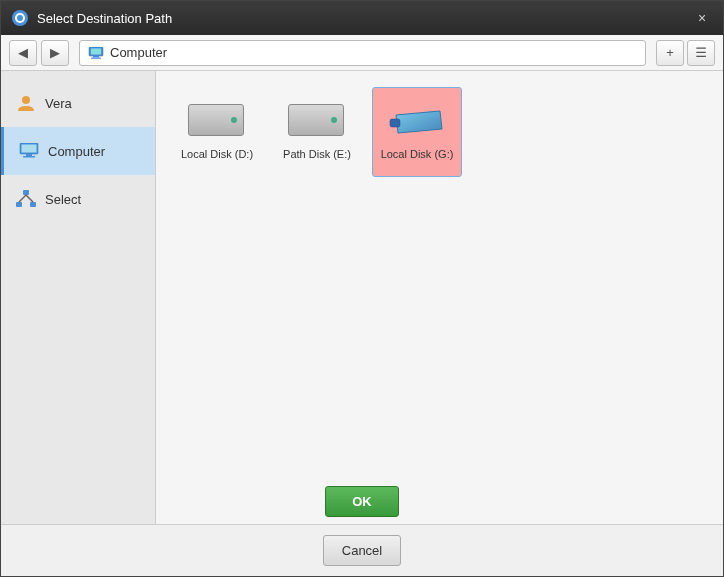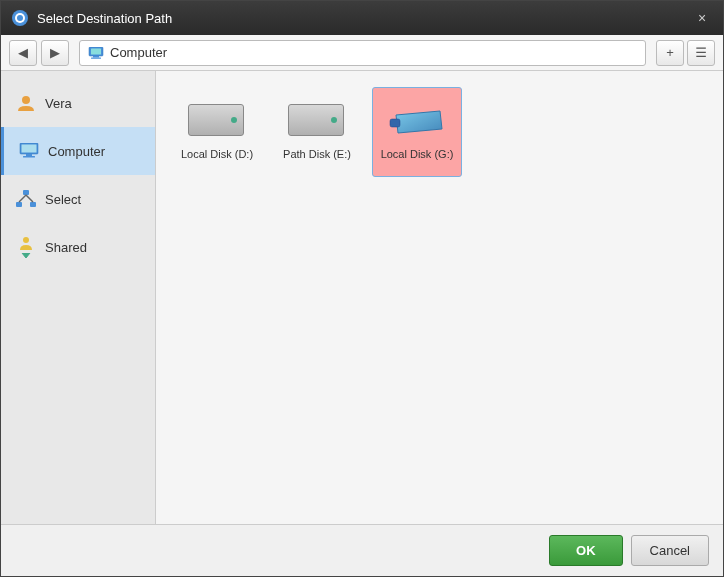--- a/index.html
+++ b/index.html
@@ -222,20 +222,21 @@
     .footer {
       background: #f0f0f0;
       border-top: 1px solid #ccc;
       display: flex;
       justify-content: flex-end;
       align-items: center;
       padding: 10px 14px;
       height: 52px;
       flex-shrink: 0;
       gap: 8px;
+      flex-direction: column;
     }
 
     .btn-ok {
       background: linear-gradient(to bottom, #5cb85c, #3a9a3a);
       color: white;
       border: 1px solid #2a7a2a;
       border-radius: 3px;
       padding: 7px 26px;
       font-size: 13px;
       cursor: pointer;
@@ -243,20 +244,21 @@
     }
 
     .btn-cancel {
       background: linear-gradient(to bottom, #f0f0f0, #d8d8d8);
       color: #333;
       border: 1px solid #aaa;
       border-radius: 3px;
       padding: 7px 18px;
       font-size: 13px;
       cursor: pointer;
+      margin-top: 10px;
     }
   </style>
 </head>
 <body>
 
 <div class="dialog">
 
   <div class="title-bar">
     <div class="title-bar-icon">
       <svg width="18" height="18" viewBox="0 0 18 18">
@@ -320,30 +322,20 @@
             <rect x="8" y="1" width="6" height="5" rx="1" fill="#4a90d9"></rect>
             <rect x="1" y="13" width="6" height="5" rx="1" fill="#4a90d9"></rect>
             <rect x="15" y="13" width="6" height="5" rx="1" fill="#4a90d9"></rect>
             <line x1="11" y1="6" x2="4" y2="13" stroke="#666" stroke-width="1.5"></line>
             <line x1="11" y1="6" x2="18" y2="13" stroke="#666" stroke-width="1.5"></line>
           </svg>
         </div>
         <span>Select</span>
       </div>
 
-      <div class="sidebar-item">
-        <div class="sidebar-item-icon">
-          <svg width="20" height="22" viewBox="0 0 20 22">
-            <circle cx="10" cy="4" r="3" fill="#e8c040"></circle>
-            <path d="M4 14 Q4 9 10 9 Q16 9 16 14" fill="#e8c040"></path>
-            <path d="M6 17 L10 22 L14 17" fill="#4a8" stroke="#4a8"></path>
-          </svg>
-        </div>
-        <span>Shared</span>
-      </div>
 
     </div>
 
     <div class="file-area">
 
 
 
       <div class="disk-item">
         <div class="hdd-icon">
           <div class="hdd-body">

